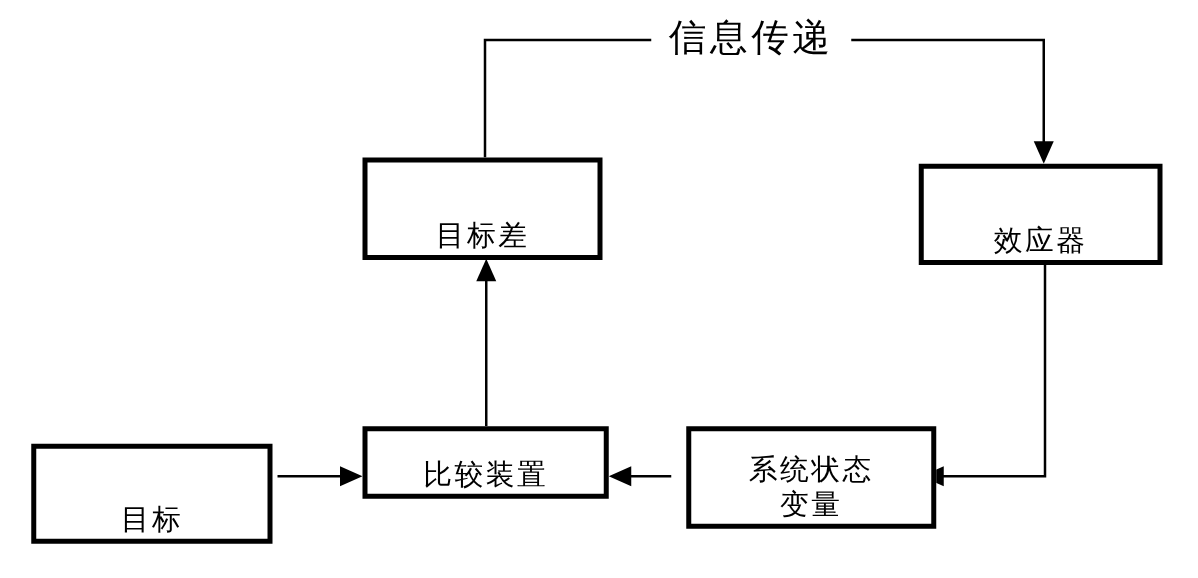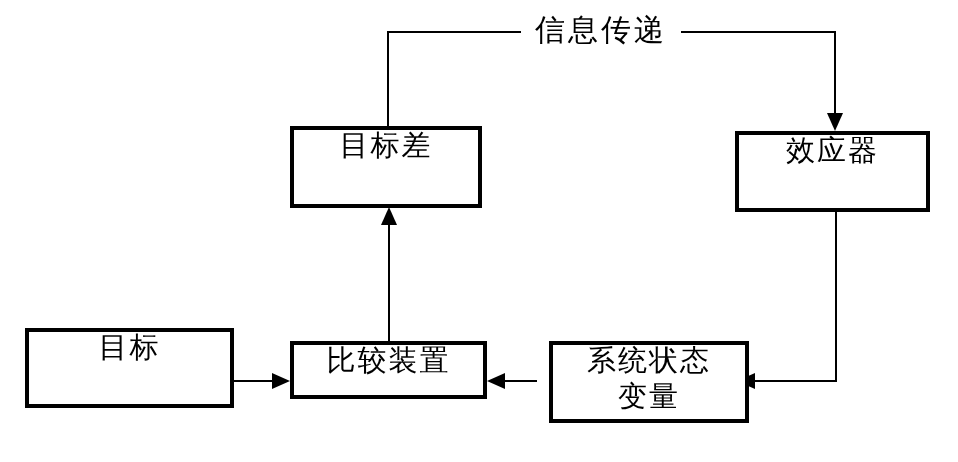--- a/index.html
+++ b/index.html
@@ -22,31 +22,30 @@
     top: 0;
     width: 958px;
     height: 462px;
   }
   .box {
     position: absolute;
     box-sizing: border-box;
     border: 4px solid #000000;
     background: #ffffff;
     display: flex;
-    align-items: flex-start;
+    align-items: flex-end;
     justify-content: center;
     text-align: center;
-    font-size: 29px;
+    font-size: 23px;
     line-height: 1.24;
     letter-spacing: 2px;
-    font-family: Liberation Mono, monospace;
   }
   .box-goal-diff   { left: 290px; top: 126px; width: 192px; height: 82px; }
   .box-effector    { left: 735px; top: 131px; width: 195px; height: 81px; }
-  .box-goal        { left: 25px;  top: 328px; width: 209px; height: 80px; }
+  .box-goal        { left: 25px;  top: 355px; width: 193px; height: 80px; }
   .box-comparator  { left: 290px; top: 341px; width: 197px; height: 58px; }
   .box-state-vars  { left: 549px; top: 341px; width: 200px; height: 82px; }
   .edge-label {
     position: absolute;
     left: 601px;
     top: 32px;
     transform: translate(-50%, -54%);
     background: #ffffff;
     padding: 0 14px;
     font-size: 30px;

